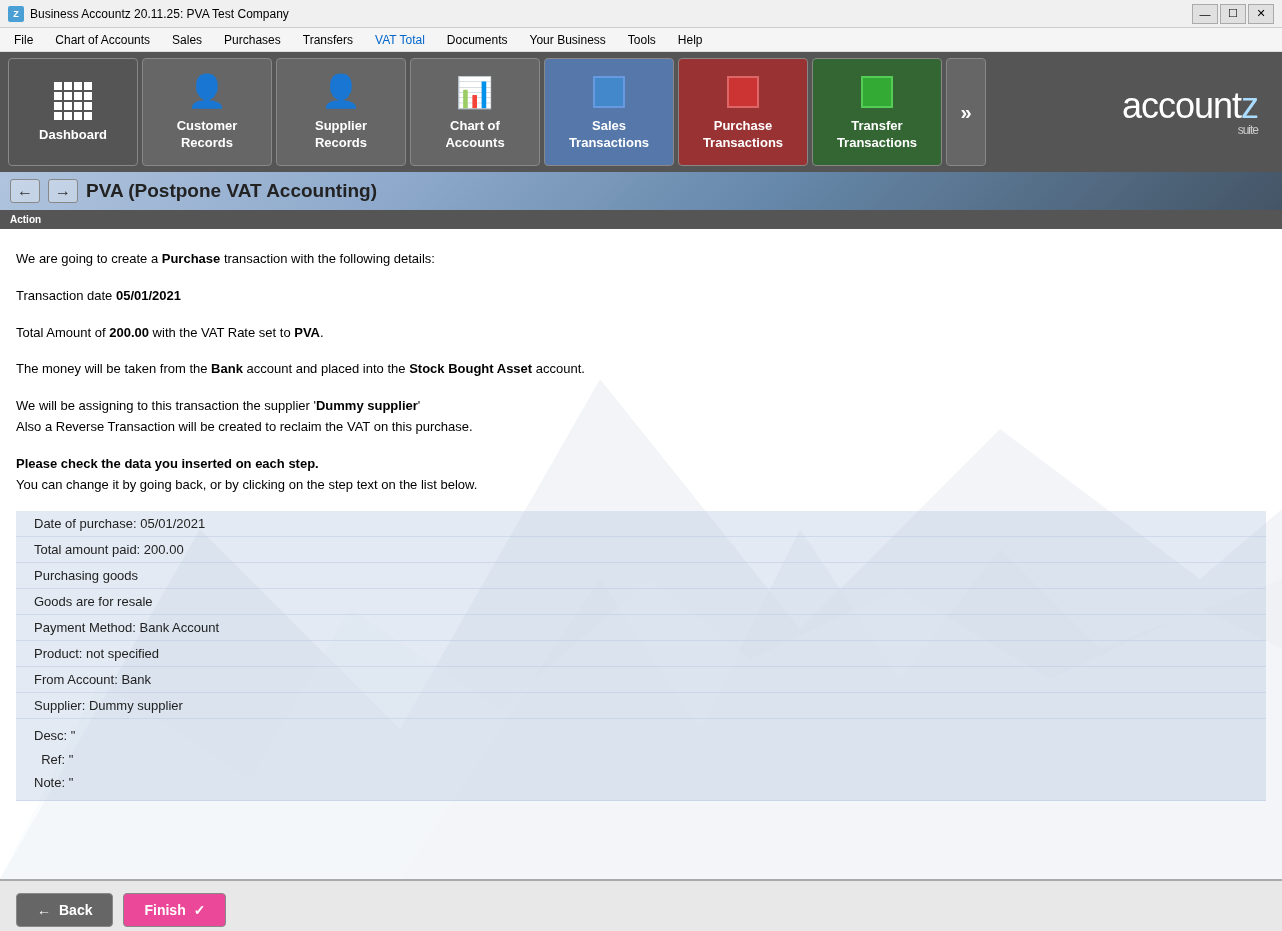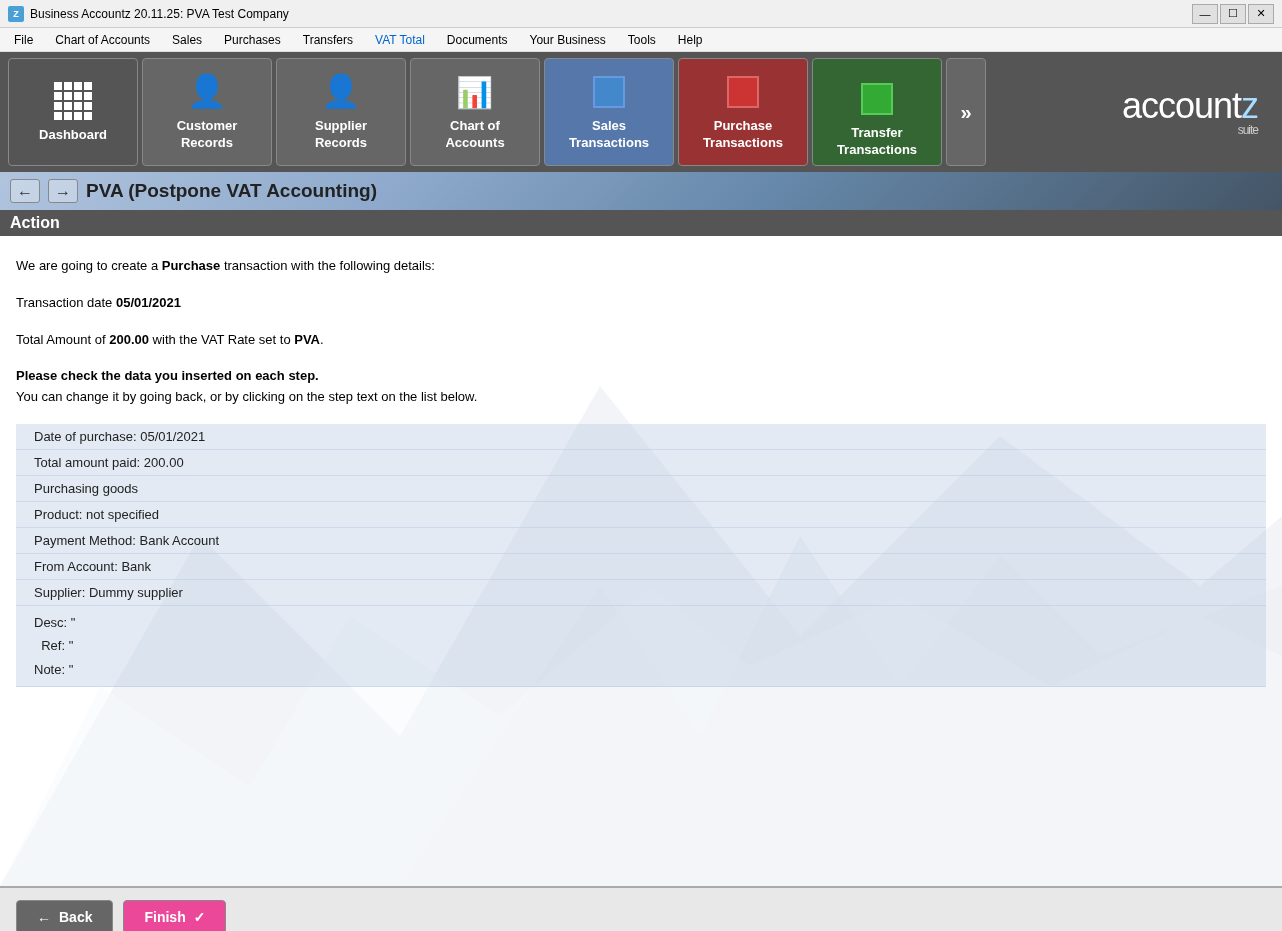--- a/index.html
+++ b/index.html
@@ -112,21 +112,21 @@
       color: #222;
       font-size: 19px;
       font-weight: bold;
     }
 
     
     .action-bar {
       background: #555;
       color: white;
       padding: 4px 10px;
-      font-size: 16px;
+      font-size: 10px;
       font-weight: bold;
     }
 
     
     .main-content {
       background: white;
       position: relative;
       min-height: 650px;
       padding: 20px 16px;
       overflow: hidden;
@@ -195,21 +195,21 @@
       border: 1px solid #888;
       border-radius: 4px;
       background: #666;
       color: white;
     }
     .footer-btn.finish { background: #ec4899; }
 
     
     .btn-sales { background: #5577aa !important; }
     .btn-purchase { background: #993333 !important; }
-    .btn-transfer { background: #336633 !important; justify-content: flex-end; }
+    .btn-transfer { background: #336633 !important; }
 
     
     .icon-square-blue { width: 32px; height: 32px; background: #4488cc; border: 2px solid #6699dd; }
     .icon-square-red { width: 32px; height: 32px; background: #cc3333; border: 2px solid #dd6666; }
     .icon-square-green { width: 32px; height: 32px; background: #33aa33; border: 2px solid #55cc55; }
   </style>
 </head>
 <body>
 
 <div class="title-bar">
@@ -339,34 +339,42 @@
     </p>
 
     <p>
       Transaction date <strong>05/01/2021</strong>
     </p>
 
     <p>
       Total Amount of <strong>200.00</strong> with the VAT Rate set to <strong>PVA</strong>.
     </p>
 
-
+    <p>
+      The money will be taken from the <strong>Bank</strong> account and placed into the <strong>Stock Bought Asset</strong> account.
+    </p>
+
+    <p>
+      We will be assigning to this transaction the supplier '<strong>Dummy supplier</strong>'<br>
+      Also a Reverse Transaction will be created to reclaim the VAT on this purchase.
+    </p>
 
     <p>
       <strong>Please check the data you inserted on each step.</strong><br>
       You can change it by going back, or by clicking on the step text on the list below.
     </p>
   </div>
 
   <div class="summary-section">
     <div class="summary-row">Date of purchase: 05/01/2021</div>
     <div class="summary-row">Total amount paid: 200.00</div>
     <div class="summary-row">Purchasing goods</div>
+    <div class="summary-row">Goods are for resale</div>
+    <div class="summary-row">Payment Method: Bank Account</div>
     <div class="summary-row">Product: not specified</div>
-    <div class="summary-row">Payment Method: Bank Account</div>
     <div class="summary-row">From Account: Bank</div>
     <div class="summary-row">Supplier: Dummy supplier</div>
     <div class="summary-row multi" style="line-height:1.8;">
       Desc: "<br>
       &nbsp;&nbsp;Ref: "<br>
       Note: "
     </div>
   </div>
 </div>
 

